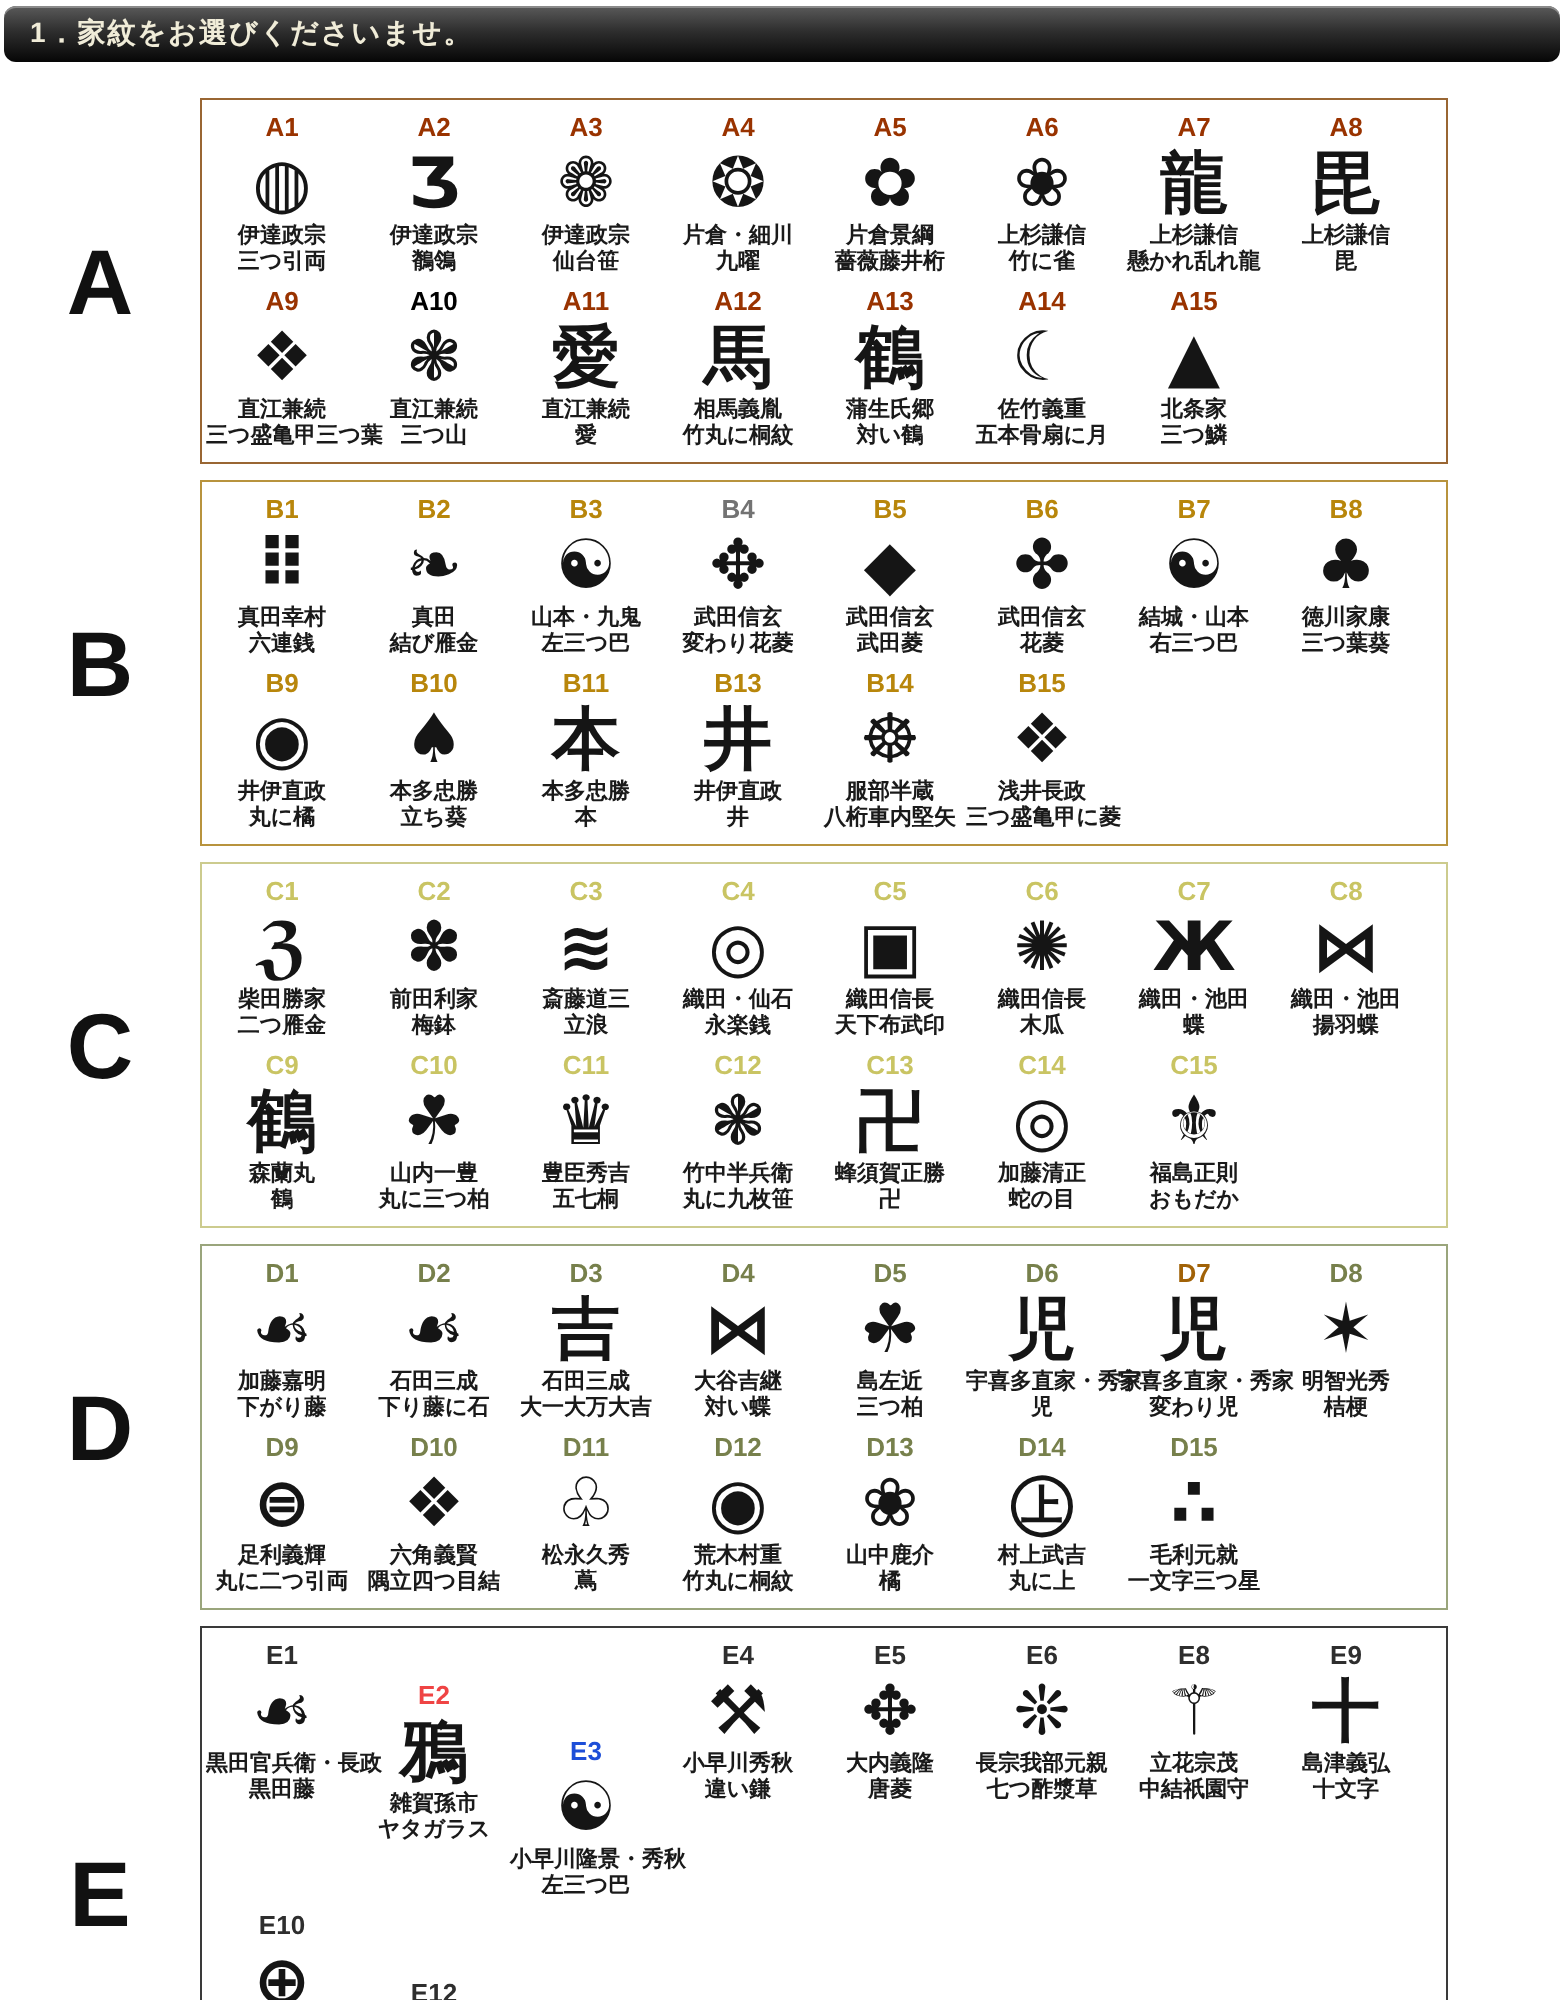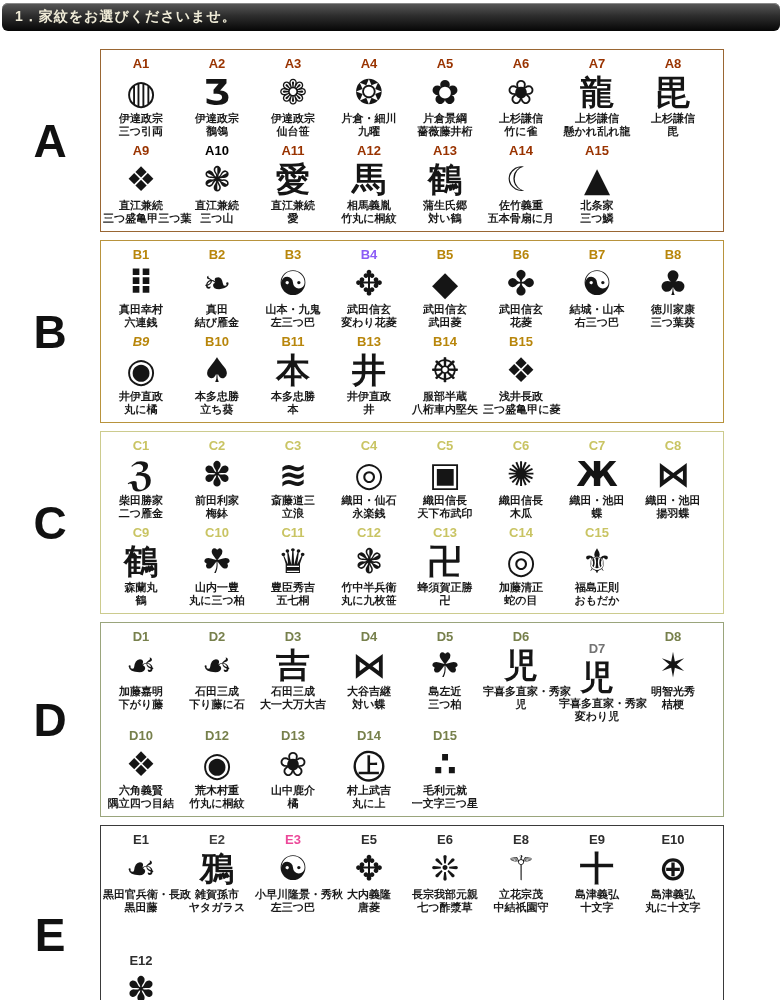--- a/index.html
+++ b/index.html
@@ -138,21 +138,21 @@
             <div class="nm">真田</div>
             <div class="nm">結び雁金</div>
           </div>
           <div class="cell">
             <div class="cid" style="color: rgb(184, 134, 11);">B3</div>
             <div class="glyph">☯</div>
             <div class="nm">山本・九鬼</div>
             <div class="nm">左三つ巴</div>
           </div>
           <div class="cell">
-            <div class="cid" style="color: #8b5cf6;">B4</div>
+            <div class="cid" style="color: #737373;">B4</div>
             <div class="glyph">✥</div>
             <div class="nm">武田信玄</div>
             <div class="nm">変わり花菱</div>
           </div>
           <div class="cell">
             <div class="cid" style="color: rgb(184, 134, 11);">B5</div>
             <div class="glyph">◆</div>
             <div class="nm">武田信玄</div>
             <div class="nm">武田菱</div>
           </div>
@@ -168,21 +168,21 @@
             <div class="nm">結城・山本</div>
             <div class="nm">右三つ巴</div>
           </div>
           <div class="cell">
             <div class="cid" style="color: rgb(184, 134, 11);">B8</div>
             <div class="glyph">♣</div>
             <div class="nm">徳川家康</div>
             <div class="nm">三つ葉葵</div>
           </div>
           <div class="cell">
-            <div class="cid" style="color: rgb(184, 134, 11); font-style: italic;">B9</div>
+            <div class="cid" style="color: rgb(184, 134, 11);">B9</div>
             <div class="glyph">◉</div>
             <div class="nm">井伊直政</div>
             <div class="nm">丸に橘</div>
           </div>
           <div class="cell">
             <div class="cid" style="color: rgb(184, 134, 11);">B10</div>
             <div class="glyph">♠</div>
             <div class="nm">本多忠勝</div>
             <div class="nm">立ち葵</div>
           </div>
@@ -340,36 +340,48 @@
             <div class="nm">島左近</div>
             <div class="nm">三つ柏</div>
           </div>
           <div class="cell">
             <div class="cid" style="color: rgb(119, 128, 76);">D6</div>
             <div class="glyph">児</div>
             <div class="nm">宇喜多直家・秀家</div>
             <div class="nm">児</div>
           </div>
           <div class="cell">
-            <div class="cid" style="color: #737373; margin-top: 12px;">D7</div>
+            <div class="cid" style="color: #a16207;">D7</div>
             <div class="glyph">児</div>
             <div class="nm">宇喜多直家・秀家</div>
             <div class="nm">変わり児</div>
           </div>
           <div class="cell">
             <div class="cid" style="color: rgb(119, 128, 76);">D8</div>
             <div class="glyph">✶</div>
             <div class="nm">明智光秀</div>
             <div class="nm">桔梗</div>
           </div>
           <div class="cell">
+            <div class="cid" style="color: rgb(119, 128, 76);">D9</div>
+            <div class="glyph">⊜</div>
+            <div class="nm">足利義輝</div>
+            <div class="nm">丸に二つ引両</div>
+          </div>
+          <div class="cell">
             <div class="cid" style="color: rgb(119, 128, 76);">D10</div>
             <div class="glyph">❖</div>
             <div class="nm">六角義賢</div>
             <div class="nm">隅立四つ目結</div>
+          </div>
+          <div class="cell">
+            <div class="cid" style="color: rgb(119, 128, 76);">D11</div>
+            <div class="glyph">♧</div>
+            <div class="nm">松永久秀</div>
+            <div class="nm">蔦</div>
           </div>
           <div class="cell">
             <div class="cid" style="color: rgb(119, 128, 76);">D12</div>
             <div class="glyph">◉</div>
             <div class="nm">荒木村重</div>
             <div class="nm">竹丸に桐紋</div>
           </div>
           <div class="cell">
             <div class="cid" style="color: rgb(119, 128, 76);">D13</div>
             <div class="glyph">❀</div>
@@ -393,30 +405,36 @@
       <div class="section">
         <div class="letter">E</div>
         <div class="box" style="border-color: rgb(58, 58, 58);">
           <div class="cell">
             <div class="cid" style="color: rgb(46, 46, 46);">E1</div>
             <div class="glyph">☙</div>
             <div class="nm">黒田官兵衛・長政</div>
             <div class="nm">黒田藤</div>
           </div>
           <div class="cell">
-            <div class="cid" style="color: #404040;">E2</div>
+            <div class="cid" style="color: #ef4444; margin-top: 20px;">E2</div>
             <div class="glyph">鴉</div>
             <div class="nm">雑賀孫市</div>
             <div class="nm">ヤタガラス</div>
           </div>
           <div class="cell">
-            <div class="cid" style="color: #ec4899;">E3</div>
+            <div class="cid" style="color: #1d4ed8; margin-top: 48px;">E3</div>
             <div class="glyph">☯</div>
             <div class="nm">小早川隆景・秀秋</div>
             <div class="nm">左三つ巴</div>
+          </div>
+          <div class="cell">
+            <div class="cid" style="color: rgb(46, 46, 46);">E4</div>
+            <div class="glyph">⚒</div>
+            <div class="nm">小早川秀秋</div>
+            <div class="nm">違い鎌</div>
           </div>
           <div class="cell">
             <div class="cid" style="color: rgb(46, 46, 46);">E5</div>
             <div class="glyph">✥</div>
             <div class="nm">大内義隆</div>
             <div class="nm">唐菱</div>
           </div>
           <div class="cell">
             <div class="cid" style="color: rgb(46, 46, 46);">E6</div>
             <div class="glyph">❊</div>

